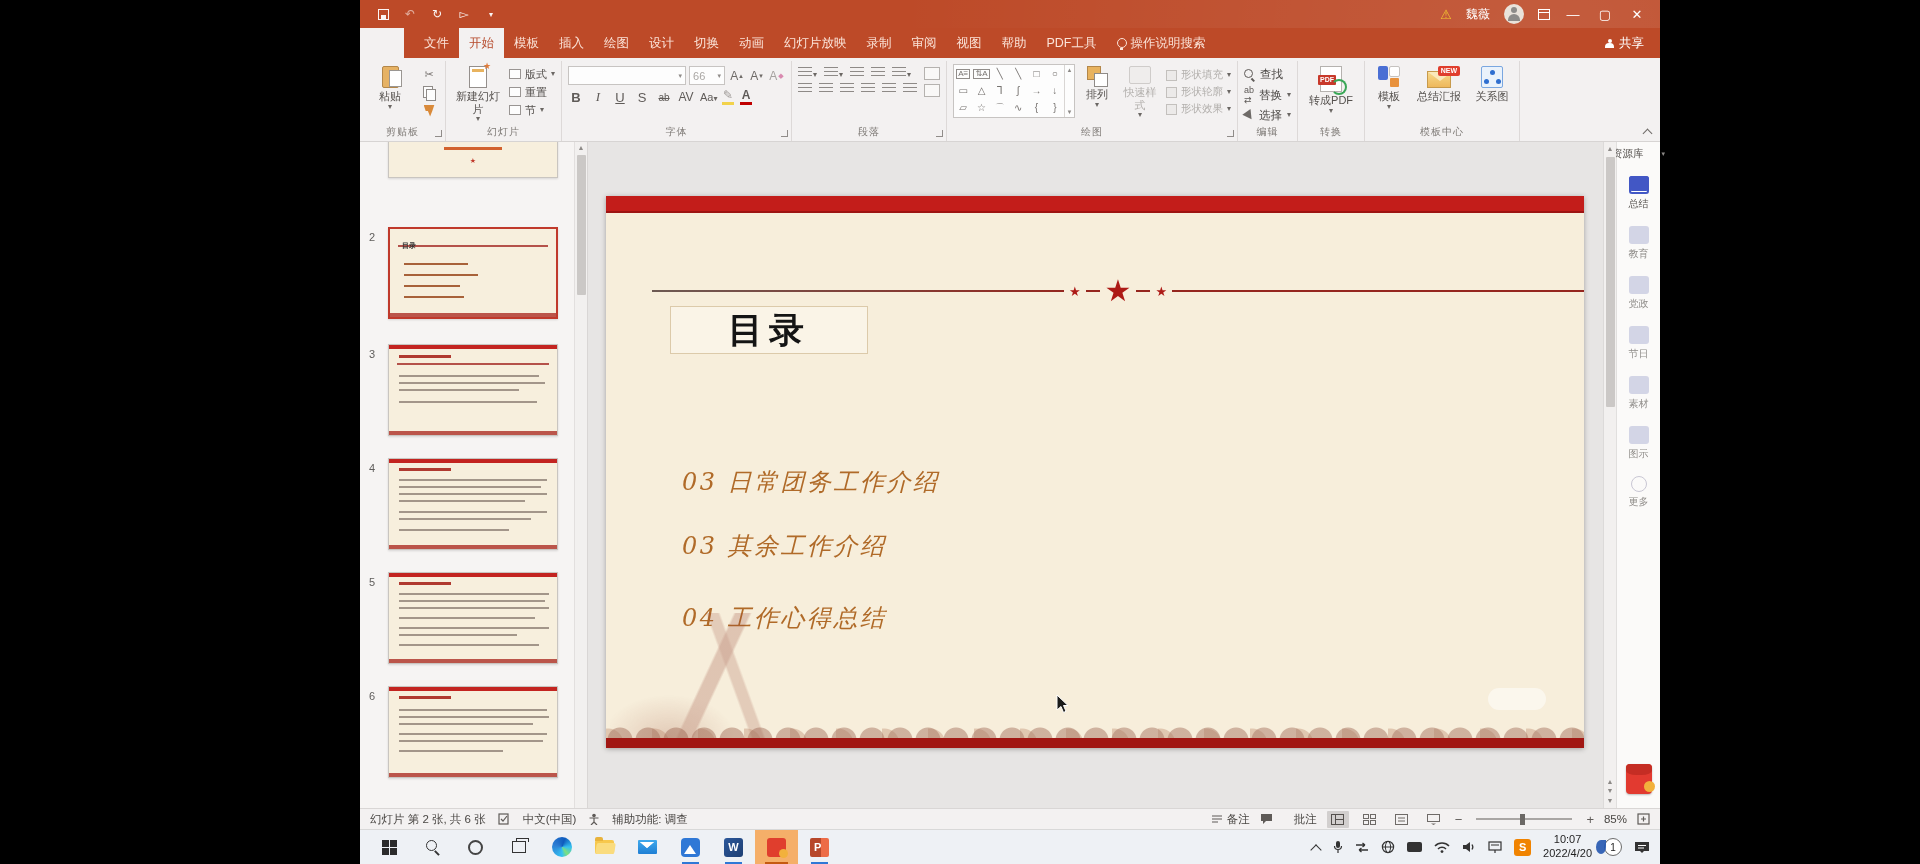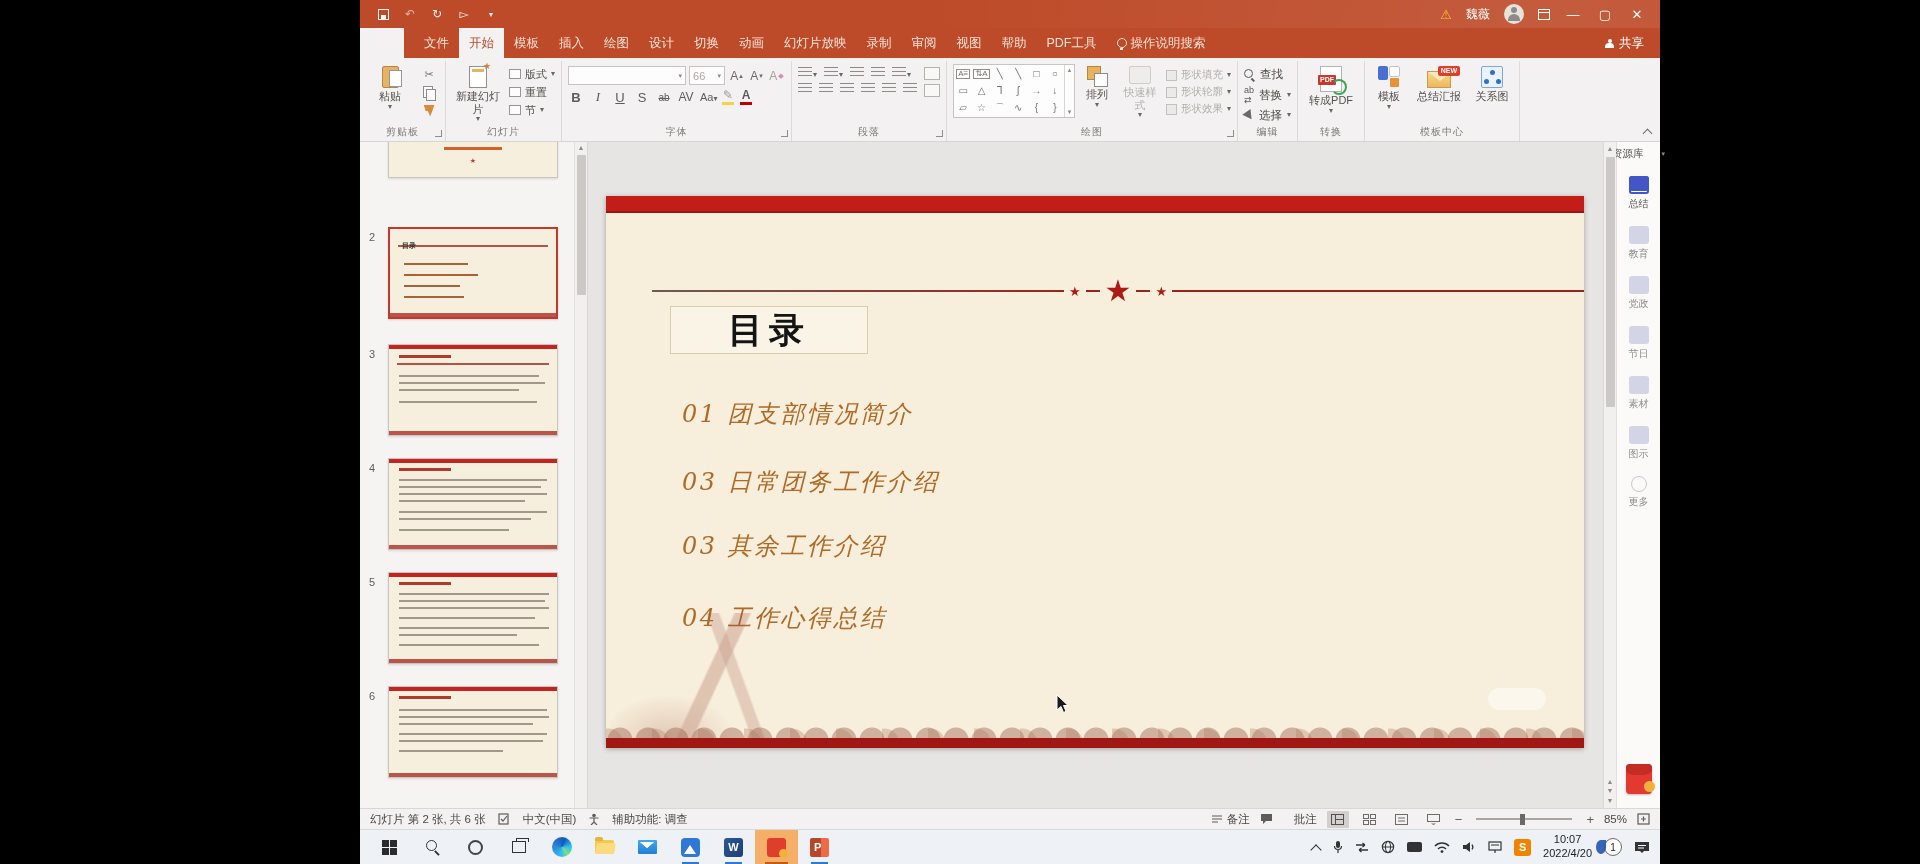--- a/index.html
+++ b/index.html
@@ -616,23 +616,20 @@
             <span class="s small">★</span>
             <span class="s big">★</span>
             <span class="s small">★</span>
           </div>
         </div>
 
         <div class="toc-box">
           <span>目录</span>
         </div>
 
-        <div class="toc-item ti1">
-          <span class="no">01</span><span>团支部情况简介</span>
-        </div>
         <div class="toc-item ti2">
           <span class="no">03</span><span>日常团务工作介绍</span>
         </div>
         <div class="toc-item ti3">
           <span class="no">03</span><span>其余工作介绍</span>
         </div>
         <div class="toc-item ti4">
           <span class="no">04</span><span>工作心得总结</span>
         </div>
 

